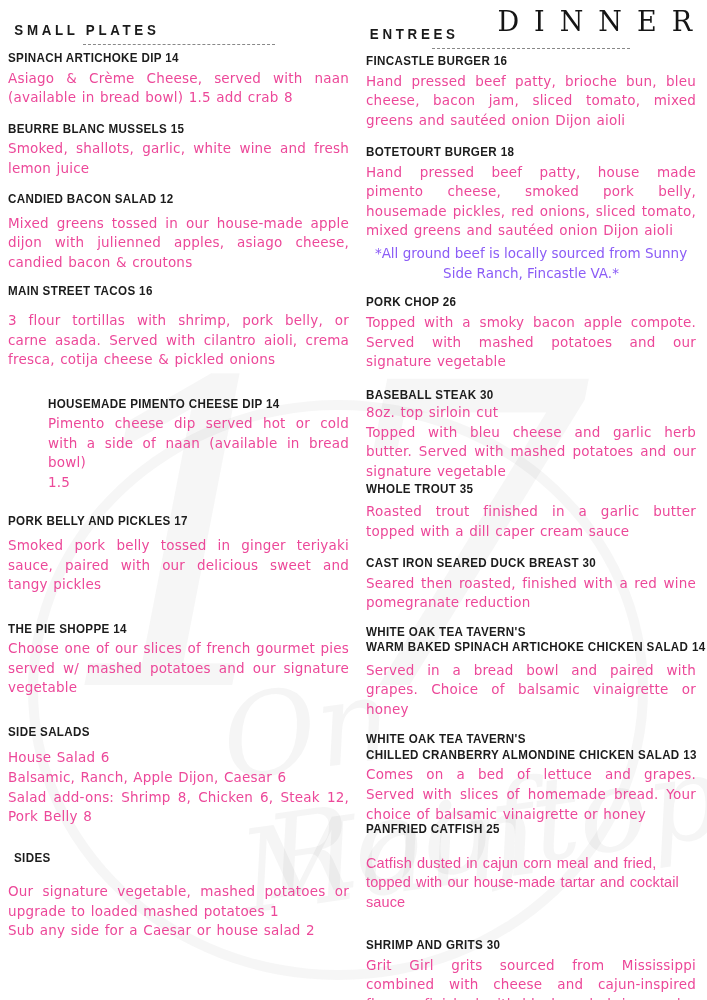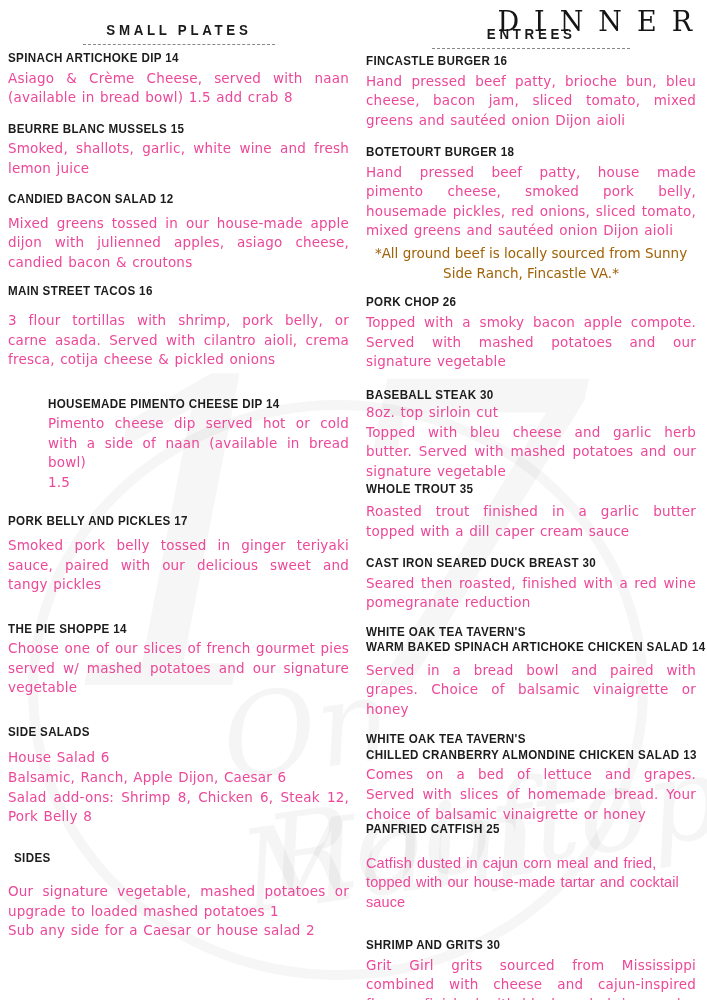--- a/index.html
+++ b/index.html
@@ -15,36 +15,36 @@
              color:rgba(70,70,70,0.055);transform:rotate(-8deg);}
   .wm-s1{left:230px;top:640px;font-size:115px;}
   .wm-s2{left:265px;top:760px;font-size:115px;}
   
   .page-title{position:absolute;top:6px;left:0;width:100%;text-align:right;z-index:2;
               font-family:"DejaVu Serif",serif;font-size:27px;letter-spacing:15px;
               color:#151515;}
   .col{position:absolute;top:22px;z-index:1;}
   .col-left{left:8px;width:341px;}
   .col-right{left:366px;width:330px;}
-  .col-header{text-align:center;font-weight:bold;font-size:14.5px;letter-spacing:4px;
+  .col-header{font-weight:bold;font-size:14.5px;letter-spacing:4px;
               color:#1a1a1a;font-family:"Liberation Sans",sans-serif;}
   .col-header .cond{display:inline-block;transform:scaleX(0.92);}
   .dash{border:0;border-top:1.6px dashed #888;margin:6px auto 0 auto;}
   .dash-l{width:192px;}
   .dash-r{width:198px;}
   
   .item-name{font-family:"Liberation Sans",sans-serif;font-weight:bold;font-size:13.5px;
              color:#1c1c1c;letter-spacing:0.4px;line-height:1.15;}
   .item-name .cond{display:inline-block;transform:scaleX(0.86);transform-origin:0 50%;
                    white-space:nowrap;}
   .desc{font-size:13.5px;line-height:1.45;text-align:justify;color:#ec4899;
         letter-spacing:0.2px;word-spacing:1px;white-space:pre-line;margin-top:3px;}
   .desc-plain{text-align:left;font-family:"Liberation Sans",sans-serif;font-size:14.5px;
               letter-spacing:0.1px;line-height:1.35;}
-  .note-centered{font-size:13.5px;line-height:1.5;text-align:center;color:#a16207;
+  .note-centered{font-size:13.5px;line-height:1.5;text-align:center;color:#8b5cf6;
                  margin-top:2px;white-space:pre-line;}
   .dessert-header{margin-top:76px;}
 </style>
 </head>
 <body>
 
 <div class="page">
 
   <div class="watermark">
     <div class="wm-circle"></div>

